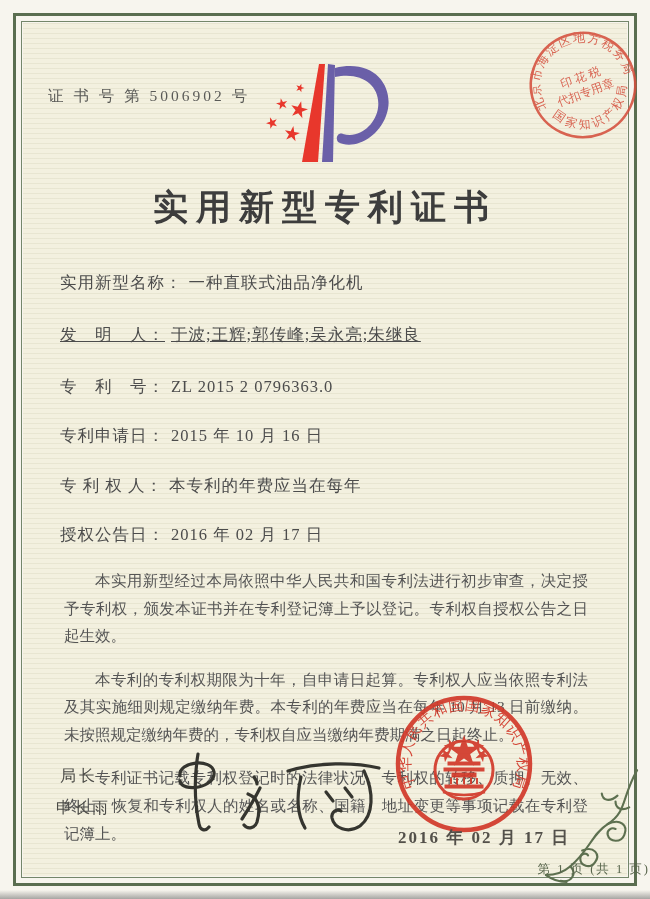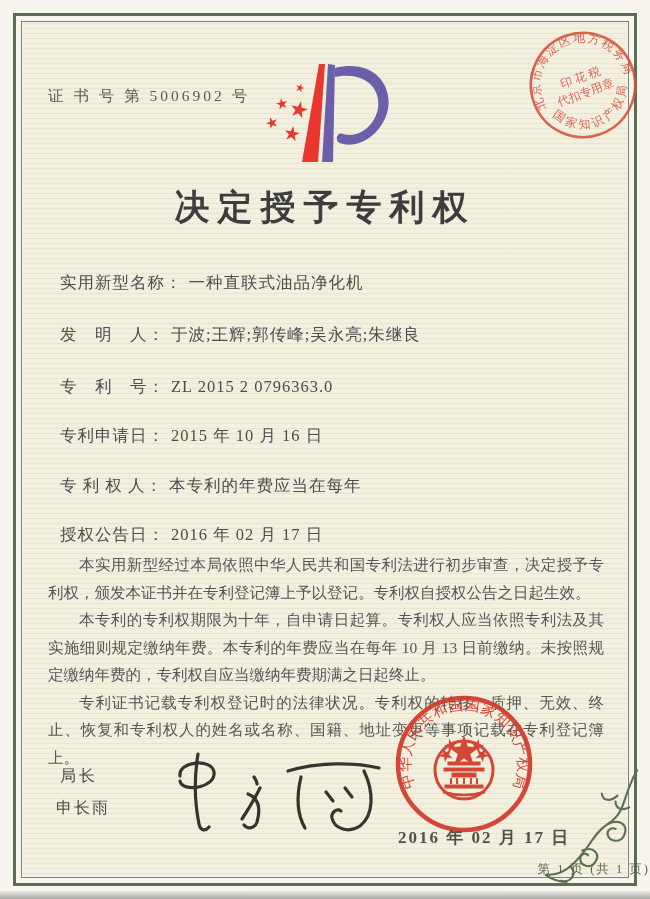--- a/index.html
+++ b/index.html
@@ -26,26 +26,26 @@
   .cert-no{position:absolute;left:48px;top:86px;font-size:15.5px;letter-spacing:3px;color:#5a5a57;font-family:Liberation Serif, serif;}
 
   .logo{position:absolute;left:255px;top:52px;width:140px;height:122px;}
 
   .tax-stamp{position:absolute;left:524px;top:26px;width:118px;height:118px;transform:rotate(-20deg);opacity:.88;}
 
   .title{position:absolute;left:0;right:0;top:184px;text-align:center;
     font-size:35px;font-weight:700;letter-spacing:8px;color:#3d3d3d;}
 
   .field{position:absolute;left:60px;font-size:16.5px;color:#4c4c4c;letter-spacing:1px;white-space:nowrap;}
-  .f0{top:272px;} .f1{top:324px;} .f2{top:376px;} .f3{top:425px;} .f4{top:475px;} .f5{top:524px;}
+  .f0{top:272px;} .f1{top:324px;text-decoration:underline;} .f2{top:376px;} .f3{top:425px;} .f4{top:475px;} .f5{top:524px;}
   .field .val{margin-left:6px;}
 
   .body-text{position:absolute;left:48px;right:46px;top:551px;
     font-size:15.5px;line-height:1.78;color:#555;text-align:justify;}
-  .body-text p{margin:0;text-indent:2em;}
+  .body-text p{margin:16px;text-indent:2em;}
 
   .sig-role{position:absolute;left:60px;top:766px;font-size:16px;color:#4a4a46;letter-spacing:3px;}
   .sig-name{position:absolute;left:56px;top:798px;font-size:16px;color:#4a4a46;letter-spacing:2px;}
   .sig-hand{position:absolute;left:168px;top:744px;width:240px;height:90px;}
 
   .big-seal{position:absolute;left:394px;top:694px;width:140px;height:140px;opacity:.92;}
   .seal-date{position:absolute;left:398px;top:826px;font-size:17px;font-weight:600;
     color:#53504a;letter-spacing:2px;}
 
   .flourish{position:absolute;left:543px;top:768px;width:98px;height:118px;}
@@ -89,21 +89,21 @@
     <text font-size="12.5" fill="#d5503e" letter-spacing="1.5" font-family="'Liberation Serif',serif">
       <textPath href="#arcTopS" startOffset="2">北京市海淀区地方税务局</textPath>
     </text>
     <text font-size="12" fill="#d5503e" letter-spacing="3" font-family="'Liberation Serif',serif">
       <textPath href="#arcBotS" startOffset="4">国家知识产权局</textPath>
     </text>
     <text x="60" y="56" text-anchor="middle" font-size="12" fill="#d5503e">印 花 税</text>
     <text x="60" y="72" text-anchor="middle" font-size="12" fill="#d5503e">代扣专用章</text>
   </svg>
 
-  <div class="title">决定授予专利权</div>
+  <div class="title">实用新型专利证书</div>
 
   <div class="field f0">
     <span class="lbl">实用新型名称：</span><span class="val">一种直联式油品净化机</span>
   </div>
   <div class="field f1">
     <span class="lbl">发　明　人：</span><span class="val">于波;王辉;郭传峰;吴永亮;朱继良</span>
   </div>
   <div class="field f2">
     <span class="lbl">专　利　号：</span><span class="val">ZL 2015 2 0796363.0</span>
   </div>

